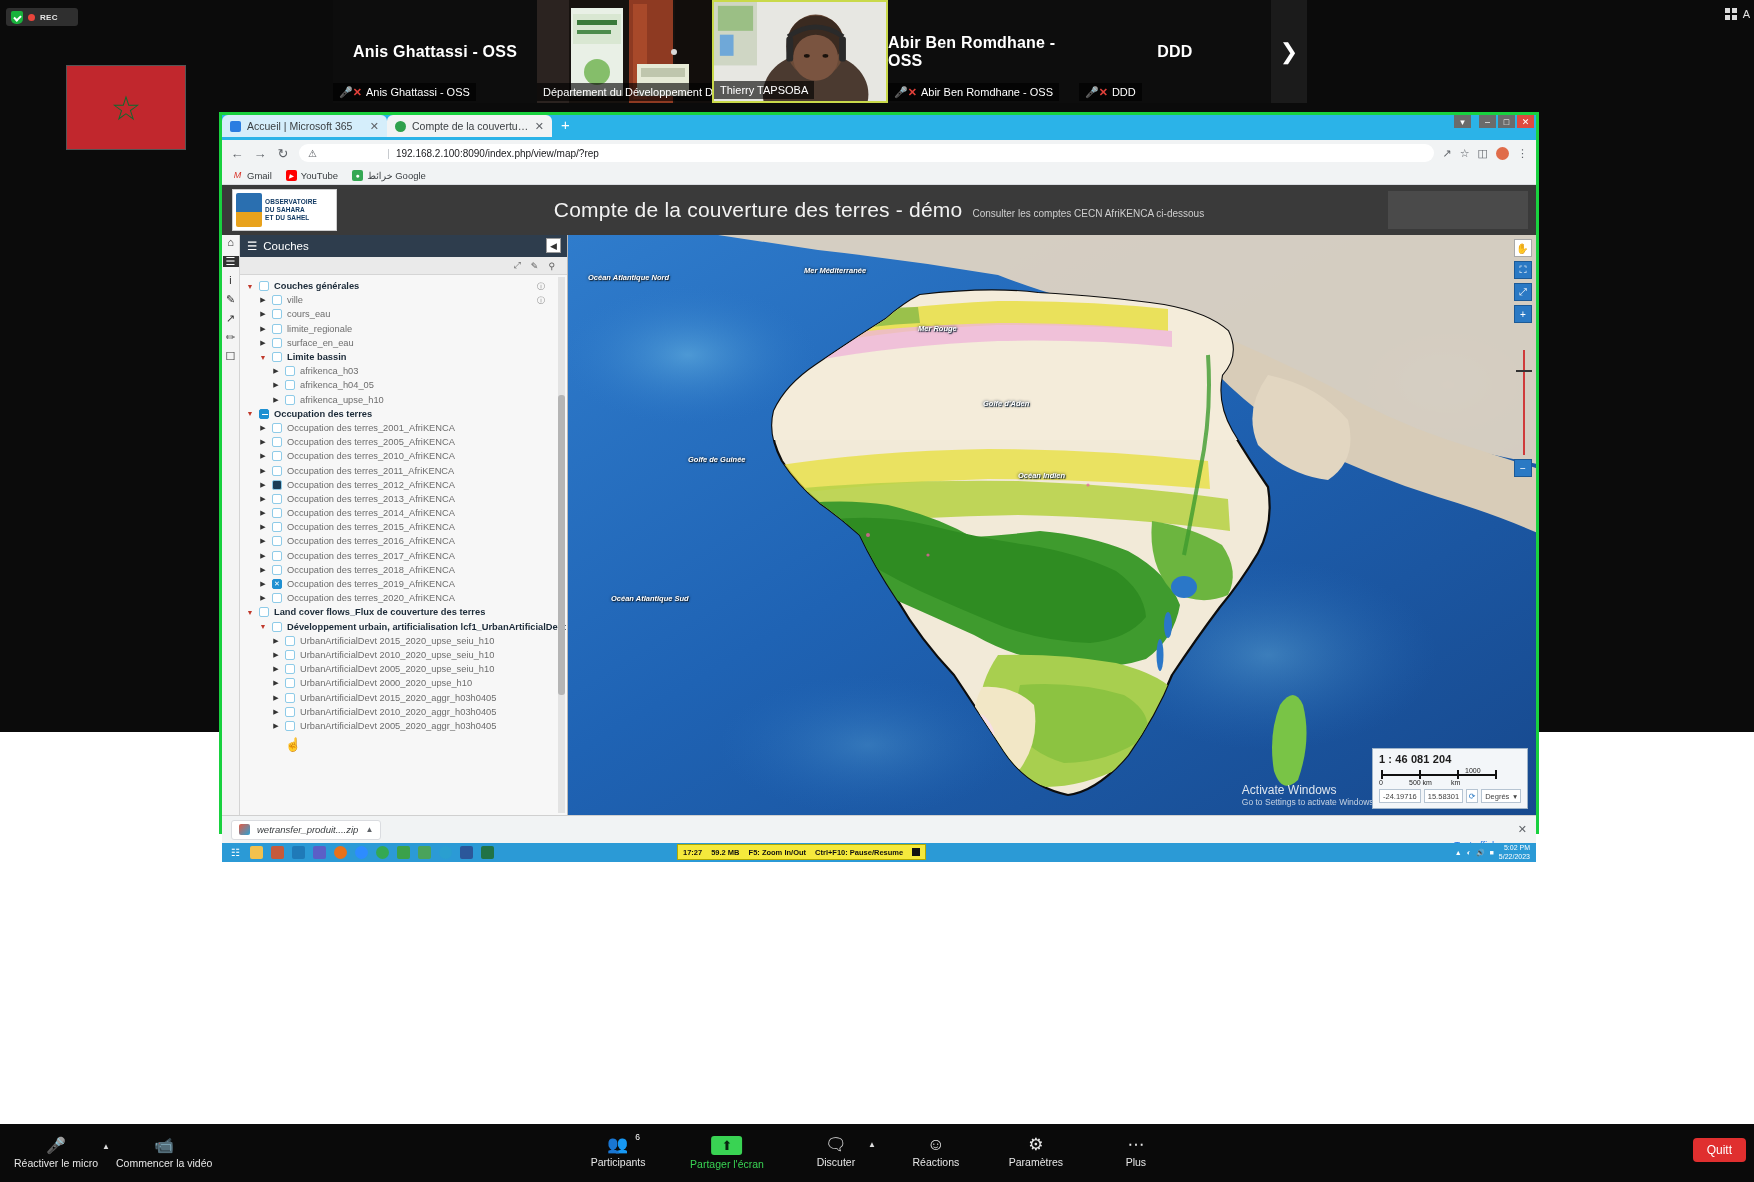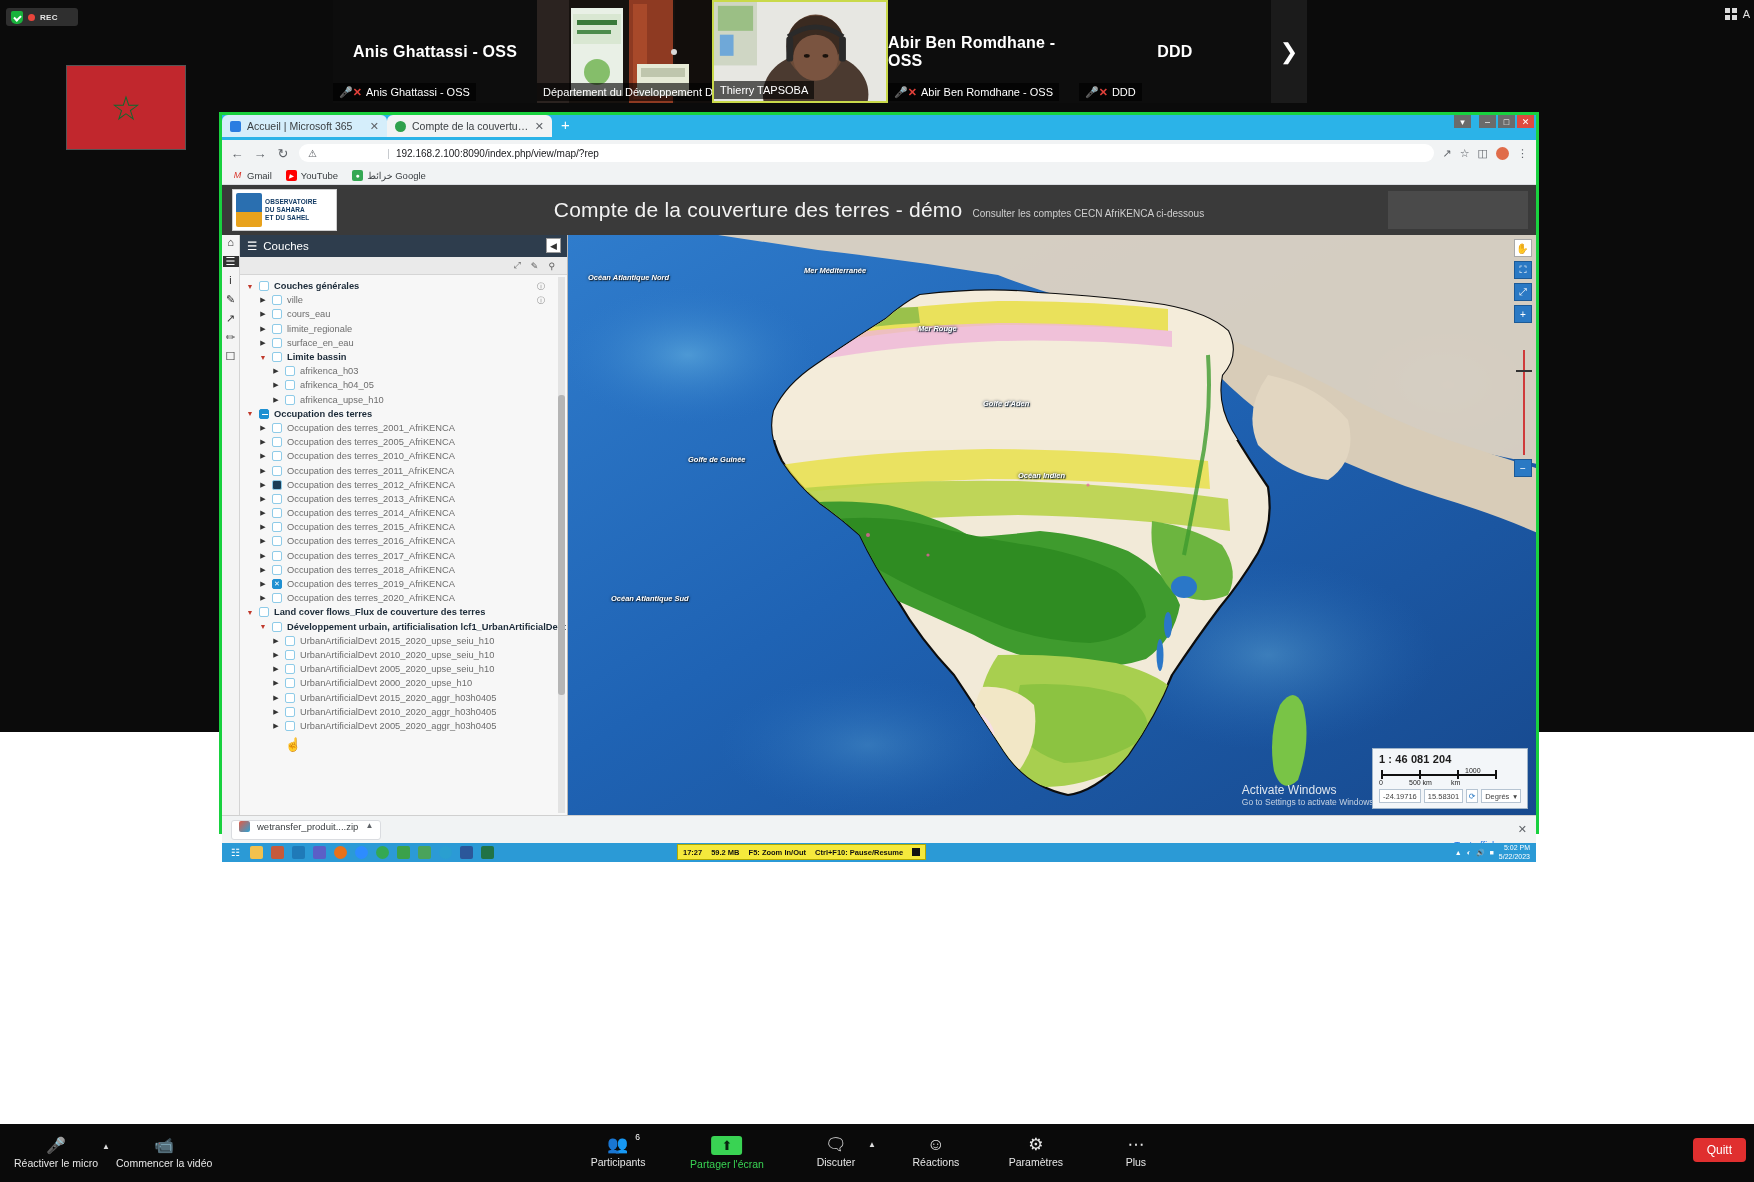--- a/index.html
+++ b/index.html
@@ -210,22 +210,22 @@
   .activate-win .t2 { font-size:8.5px; opacity:.85; }
   .powered { position:absolute; right:8px; bottom:8px; background:#fff; border:1px solid #bbb;
     padding:2px 5px; font-size:7px; color:#333; display:flex; flex-direction:column; align-items:flex-end; }
   .powered b { font-size:12px; color:#1f7a3f; }
 
   
   .download-bar {
     height:28px; background:#f1f3f4; border-top:1px solid #d0d0d0;
     display:flex; align-items:center; gap:8px; padding:0 9px; position:relative;
   }
-  .dl-chip { display:flex; gap:7px; height:20px; border:1px solid #dadce0; background:#fff;
-    border-radius:3px; padding:0 7px; font-size:9.5px; color:#3c4043; }
+  .dl-chip { display:flex; align-items:center; gap:7px; height:20px; border:1px solid #dadce0; background:#fff;
+    border-radius:3px; padding:0 7px; font-size:9.5px; color:#3c4043;font-style:italic; }
   .dl-ico { width:11px; height:11px; background:linear-gradient(135deg,#e25b45,#2aa3d6); border-radius:2px; }
   .dl-caret { font-size:8px; color:#5f6368; }
   .dl-right { margin-left:auto; display:flex; align-items:center; gap:12px; }
   .dl-showall { font-size:9.5px; color:#1a73e8;margin-top:30px; }
   .dl-close { font-size:11px; color:#5f6368; }
 
   
   .taskbar { height:19px; background:#2b9ad6; display:flex; align-items:center; gap:0; padding:0 3px; position:relative; }
   .tb-ico { width:21px; height:17px; display:flex; align-items:center; justify-content:center; font-size:10px; color:#fff; }
   .tb-sq { width:13px; height:13px; border-radius:2px; }

